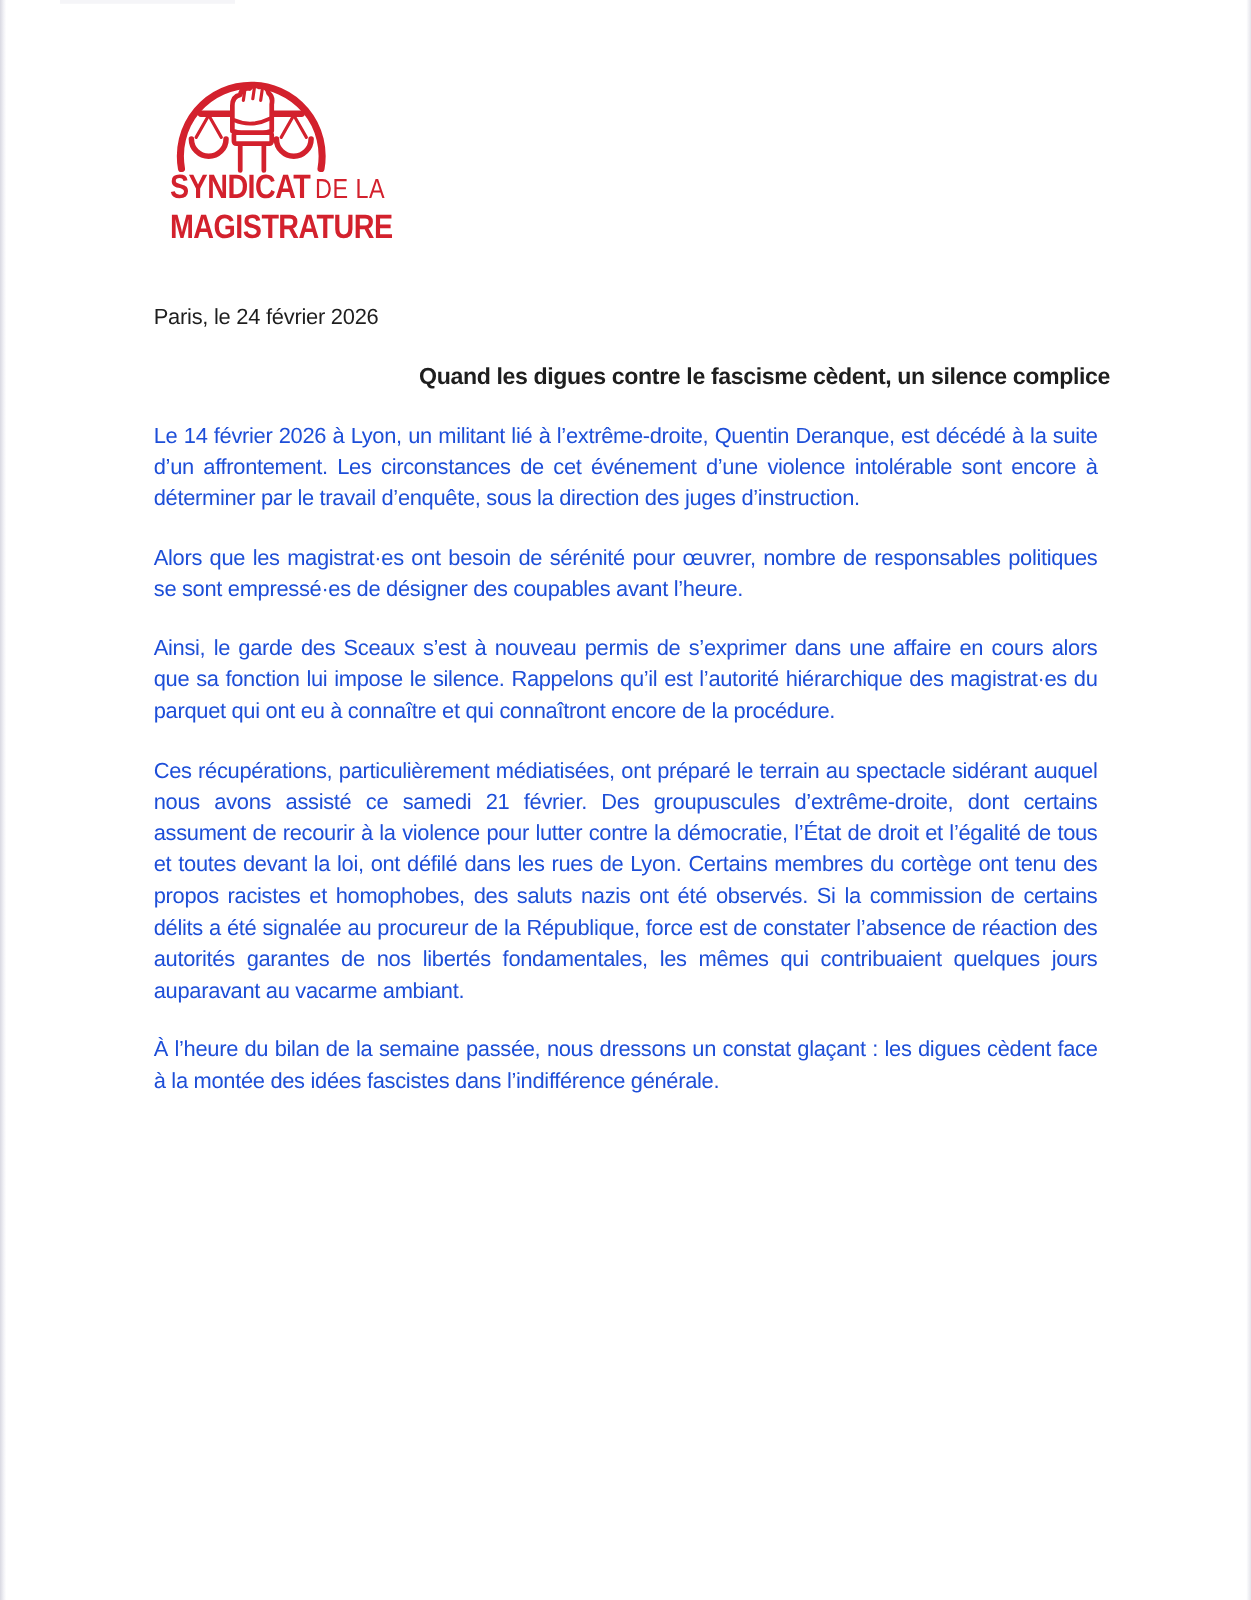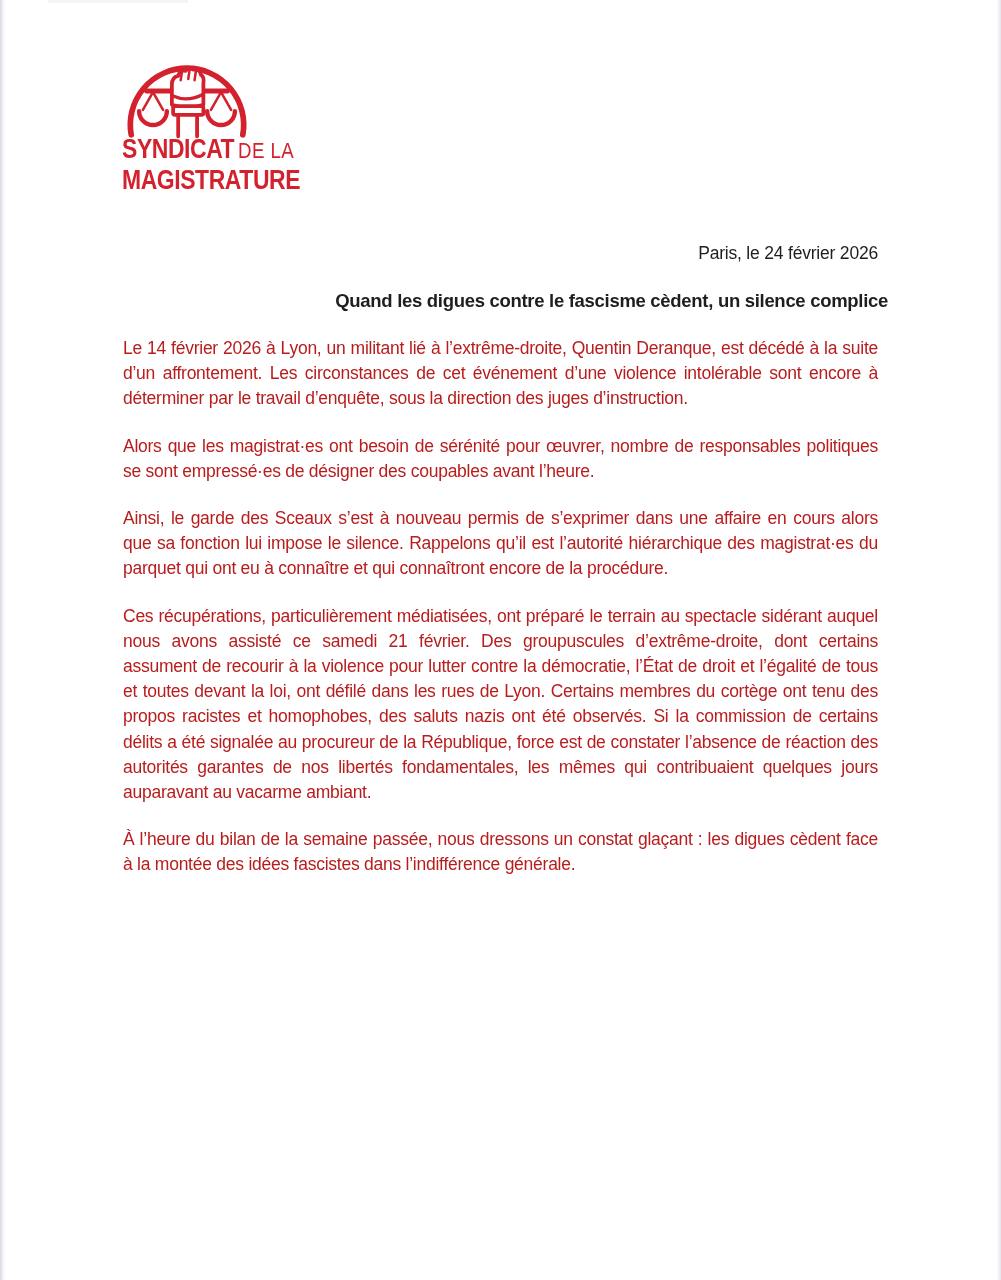--- a/index.html
+++ b/index.html
@@ -19,48 +19,48 @@
   }
   .edge-right {
     position:absolute; right:0; top:0; bottom:0; width:4px;
     background: linear-gradient(to left, #e3e3ea, rgba(255,255,255,0));
   }
   .edge-top {
     position:absolute; left:48px; top:0; width:140px; height:3px;
     background:#f5f5f8;
   }
   
-  .logo { position:absolute; left:122px; top:60px; width:300px; height:140px; }
+  .logo { position:absolute; left:136px; top:60px; width:300px; height:140px; }
   .emblem { position:absolute; left:2px; top:2px; width:126px; height:126px; }
   .wordmark {
     position:absolute; left:0; top:76px;
     transform: scaleX(0.85); transform-origin: left top;
     color: var(--brand); white-space: nowrap; line-height: 26px;
   }
   .wm-strong { font-weight: bold; font-size: 27px; letter-spacing: -0.5px; }
   .wm-light  { font-weight: normal; font-size: 22px; letter-spacing: 0.5px; }
   .wm-line2  { margin-top: 1px; }
   
   .dateline {
     position:absolute; left:123px; top:243px; width:755px;
-    text-align:right; font-size:17.5px; letter-spacing:-0.2px;
+    font-size:17.5px; letter-spacing:-0.2px;
   }
   .title {
     position:absolute; left:113px; top:290px; width:775px; margin:0;
     text-align:right; font-size:18.5px; font-weight:bold; letter-spacing:-0.3px;
   }
   .body {
     position:absolute; left:123px; top:336px; width:755px;
   }
   .body p {
     margin:0 0 22px 0;
     font-size:17.5px; line-height:25.2px;
     letter-spacing:-0.25px;
     text-align:justify;
-    color:#b91c1c;
+    color:#1d4ed8;
   }
 </style>
 </head>
 <body>
 
 <div class="page">
 
   <div class="edge-left"></div>
   <div class="edge-right"></div>
   <div class="edge-top"></div>

